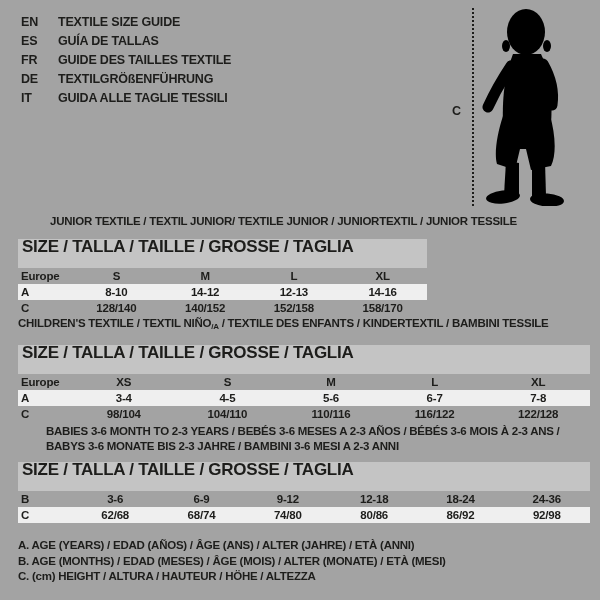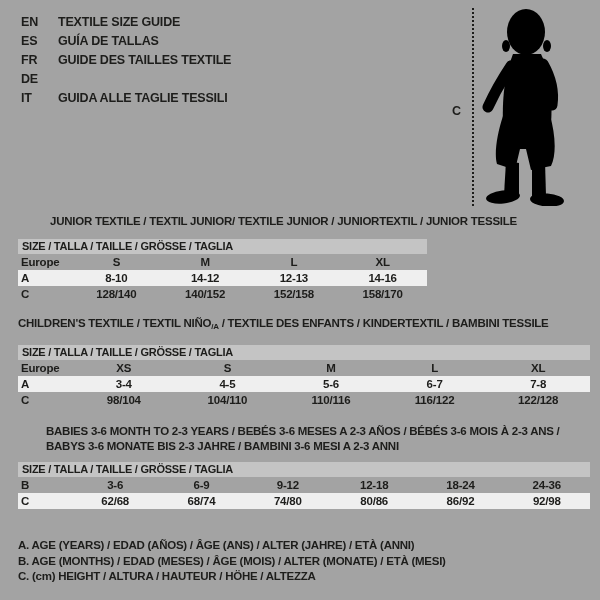--- a/index.html
+++ b/index.html
@@ -66,23 +66,23 @@
     font-weight: 700;
     letter-spacing: -0.25px;
     line-height: 15px;
     white-space: pre-line;
   }
   .sub { font-size: 8px; vertical-align: -2px; }
 
   
   .stable { position: absolute; left: 18px; }
   .size-bar {
-    height: 15px;
+    height: 29px;
     background: #c4c4c4;
-    font-size: 11px;
+    font-size: 17px;
     font-weight: 700;
     letter-spacing: -0.25px;
     line-height: 15px;
     padding-left: 4px;
     white-space: nowrap;
     overflow: hidden;
   }
   .trow {
     display: flex;
     height: 16px;
@@ -122,20 +122,21 @@
     <div class="lang-row">
       <span class="lang-code">ES</span>
       <span class="lang-label">GUÍA DE TALLAS</span>
     </div>
     <div class="lang-row">
       <span class="lang-code">FR</span>
       <span class="lang-label">GUIDE DES TAILLES TEXTILE</span>
     </div>
     <div class="lang-row">
       <span class="lang-code">DE</span>
+      <span class="lang-label">TEXTILGRÖßENFÜHRUNG</span>
     </div>
     <div class="lang-row">
       <span class="lang-code">IT</span>
       <span class="lang-label">GUIDA ALLE TAGLIE TESSILI</span>
     </div>
   </div>
 
   <div class="height-line"></div>
   <div class="height-label">C</div>
   <svg class="baby-svg" viewBox="0 0 92 200" xmlns="http://www.w3.org/2000/svg">

